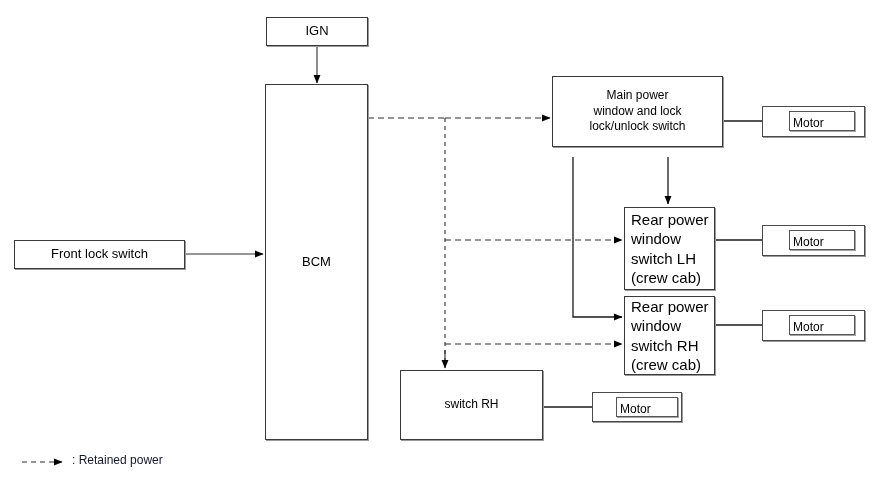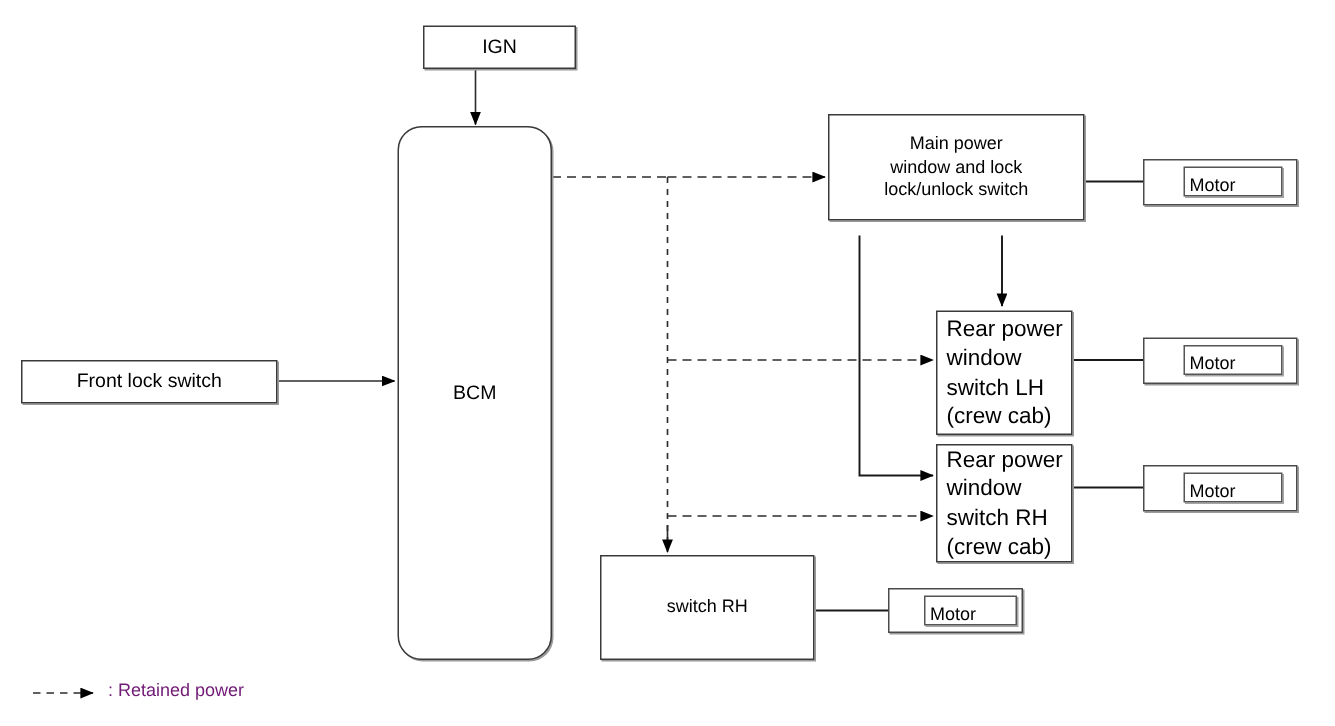--- a/index.html
+++ b/index.html
@@ -57,21 +57,21 @@
     box-shadow: 1px 1px 0 0 #a5a5a5;
     display: flex;
     align-items: flex-end;
     justify-content: center;
     color: #000000;
   }
   .legend {
     position: absolute;
     display: flex;
     align-items: center;
-    color: #701a75;
+    color: #0f172a;
     white-space: nowrap;
   }
   .legend-text { margin-left: 4px; }
   .fs13 { font-size: 13px; }
   .fs12 { font-size: 12px; }
   .fs11 { font-size: 15px; }
 </style>
 </head>
 <body>
 
@@ -138,29 +138,29 @@
 
     <g>
       <path d="M543,407 L604,407" stroke="#1a1a1a" stroke-width="1.3" fill="none" marker-end="url(#arrowSolid)"></path>
     </g>
 
     <g>
       <path d="M22,462 L62,462" stroke="#2d2d2d" stroke-width="1.1" fill="none" stroke-dasharray="5 4" marker-end="url(#arrowSolid)"></path>
     </g>
   </svg>
 
-  <div class="node-box fs13" style="left:282px; top:17px; width:102px; height:29px;text-align:center;">
+  <div class="node-box fs13" style="left:266px; top:17px; width:102px; height:29px;text-align:center;">
     <span class="node-label">IGN</span>
   </div>
 
   <div class="node-box fs13" style="left:14px; top:240px; width:171px; height:29px;">
     <span class="node-label">Front lock switch</span>
   </div>
 
-  <div class="node-box fs13" style="left:265px; top:84px; width:103px; height:356px;border-radius:16px;">
+  <div class="node-box fs13" style="left:265px; top:84px; width:103px; height:356px;">
     <span class="node-label">BCM</span>
   </div>
 
   <div class="node-box fs12" style="left:552px; top:76px; width:171px; height:71px;">
     <span class="node-label">
       <span class="ln">Main power</span>
       <span class="ln">window and lock</span>
       <span class="ln">lock/unlock switch</span>
     </span>
   </div>

